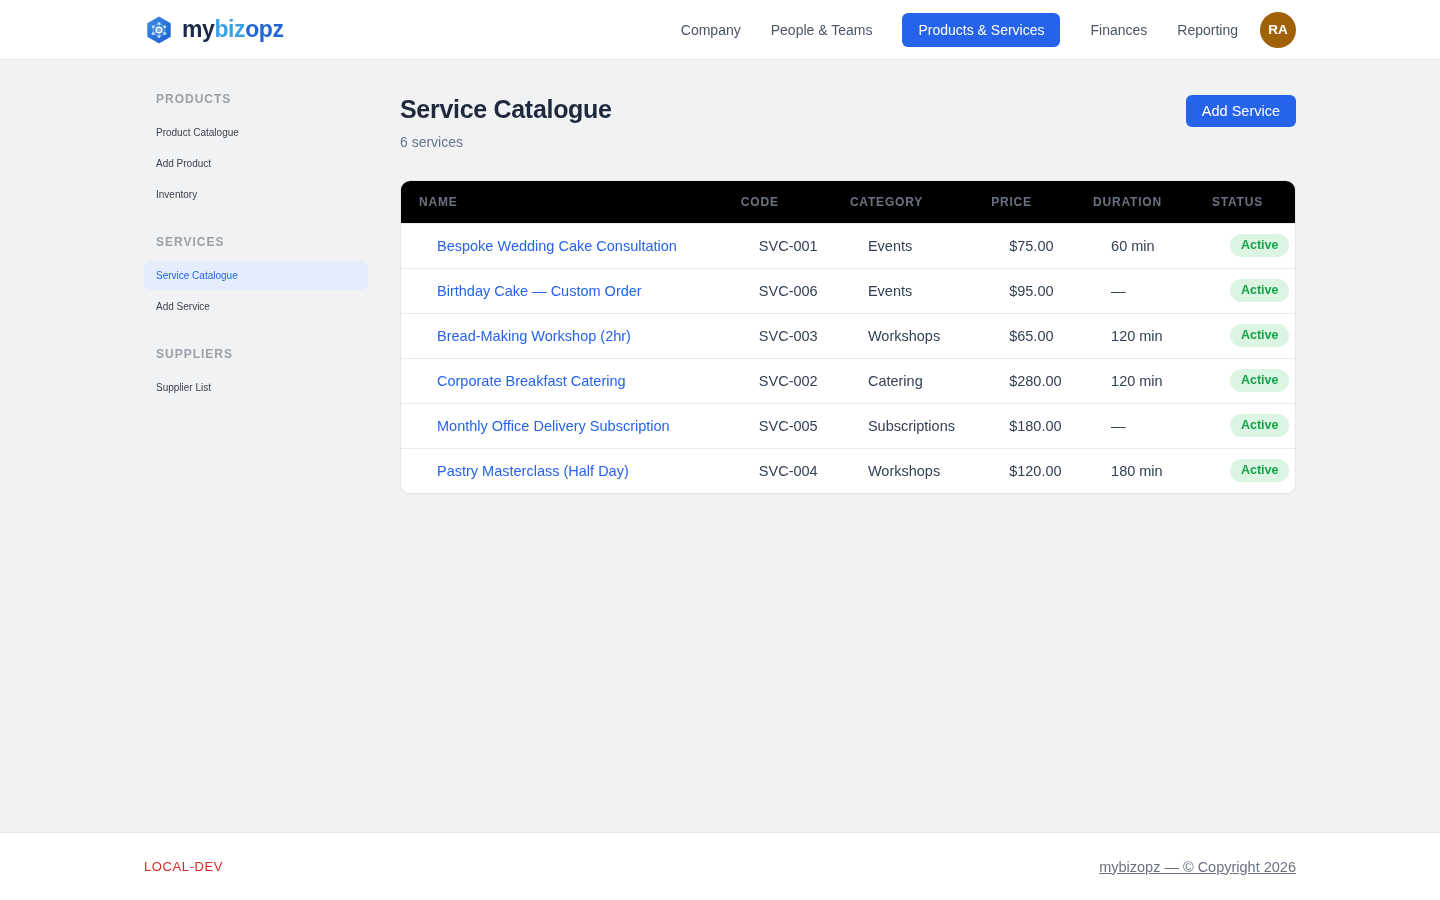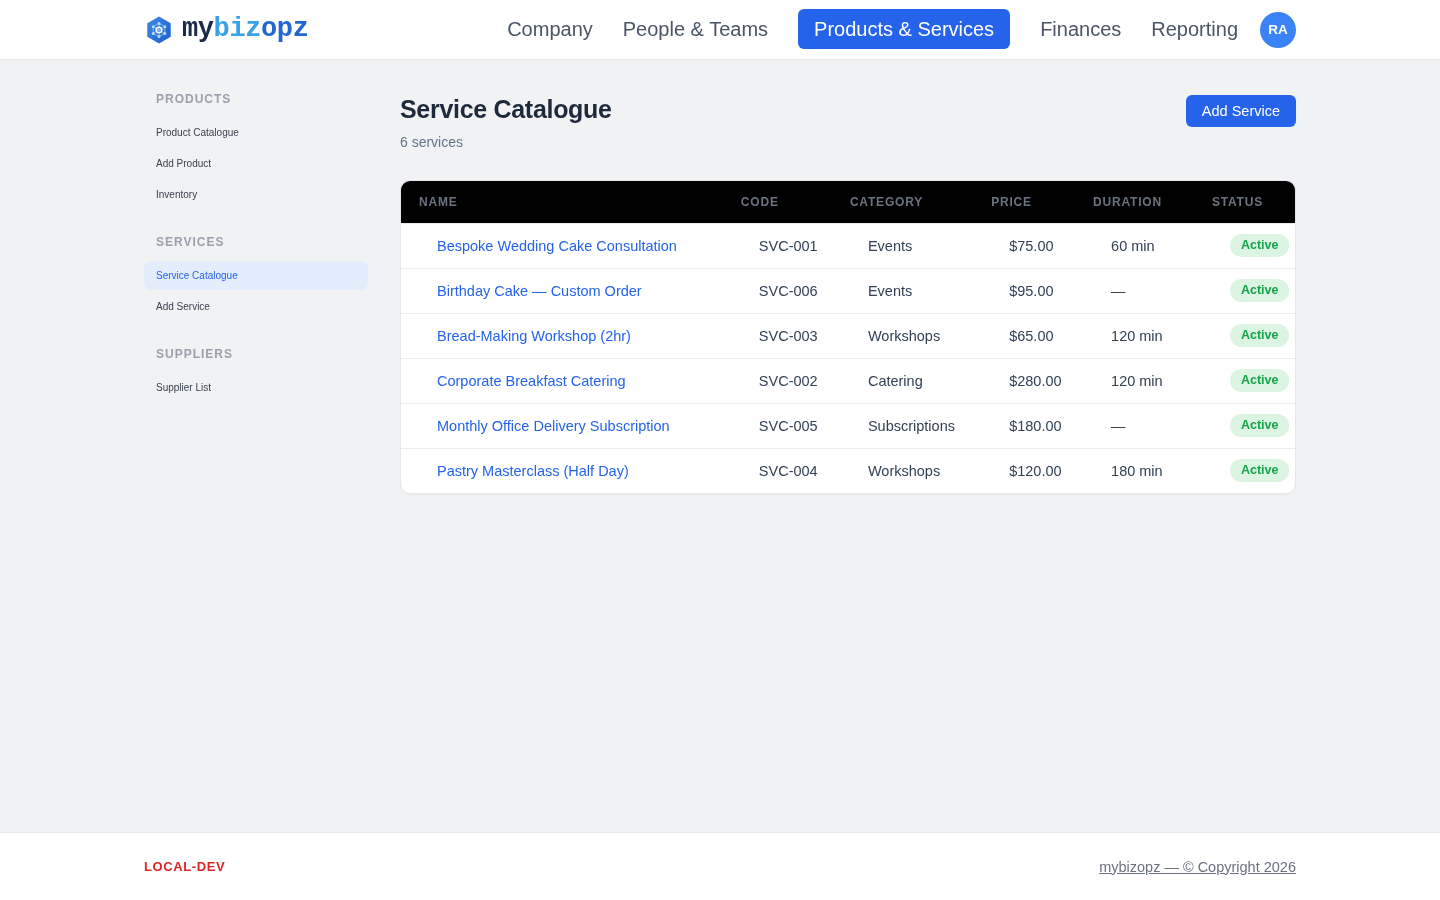--- a/index.html
+++ b/index.html
@@ -22,42 +22,42 @@
     flex: 0 0 auto;
   }
   .nav-inner {
     height: 100%;
     display: flex;
     align-items: center;
     justify-content: space-between;
   }
   .brand { display: flex; align-items: center; gap: 8px; cursor: pointer; }
   .brand svg { display: block; }
-  .wordmark { font-size: 27px; font-weight: 700; letter-spacing: -0.4px; line-height: 1; font-family: Liberation Mono, monospace; }
+  .wordmark { font-size: 23px; font-weight: 700; letter-spacing: -0.4px; line-height: 1; }
   .nav-right { display: flex; align-items: center; gap: 22px; }
   .nav-list { display: flex; align-items: center; gap: 30px; list-style: none; }
   .nav-link {
-    font-size: 20px;
+    font-size: 14px;
     color: #4a5565;
     text-decoration: none;
     cursor: pointer;
     white-space: nowrap;
     margin-top: 36px;
   }
   .nav-link.active {
     background: #2563eb;
     color: #ffffff;
     padding: 9px 16px;
     border-radius: 6px;
     font-weight: 500;
   }
   .avatar {
     width: 36px; height: 36px;
     border-radius: 50%;
-    background: #3b82f6;
+    background: #a16207;
     color: #ffffff;
     font-size: 13.5px;
     font-weight: 700;
     display: flex; align-items: center; justify-content: center;
     cursor: pointer;
     flex: 0 0 auto;
   }
 
   
   .page-body { flex: 1 1 auto; }
@@ -154,21 +154,21 @@
     background: #ffffff;
     border-top: 1px solid #e5e7eb;
     height: 68px;
   }
   .footer-inner {
     height: 100%;
     display: flex;
     align-items: center;
     justify-content: space-between;
   }
-  .env-badge { color: #dc2626; font-size: 13px; font-weight: 700; letter-spacing: 0.6px; }
+  .env-badge { color: #dc2626; font-size: 13px; font-weight: 400; letter-spacing: 0.6px; }
   .copyright { color: #6b7280; font-size: 14.5px; text-decoration: underline; }
 </style>
 </head>
 <body>
 
 <header class="navbar">
   <div class="container nav-inner">
     <div class="brand">
       <svg width="30" height="32" viewBox="0 0 32 32">
         <defs>

